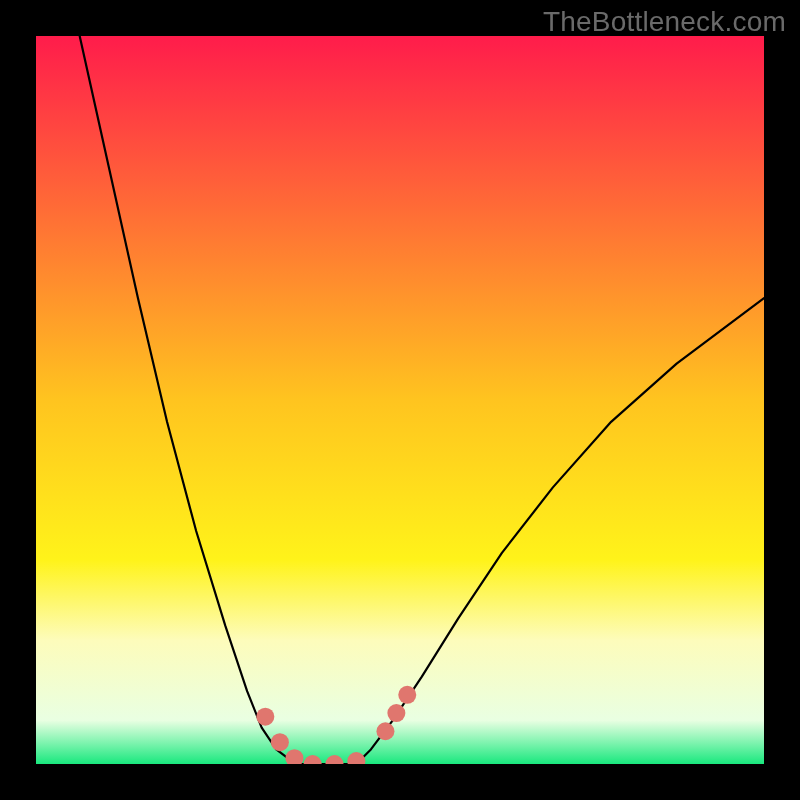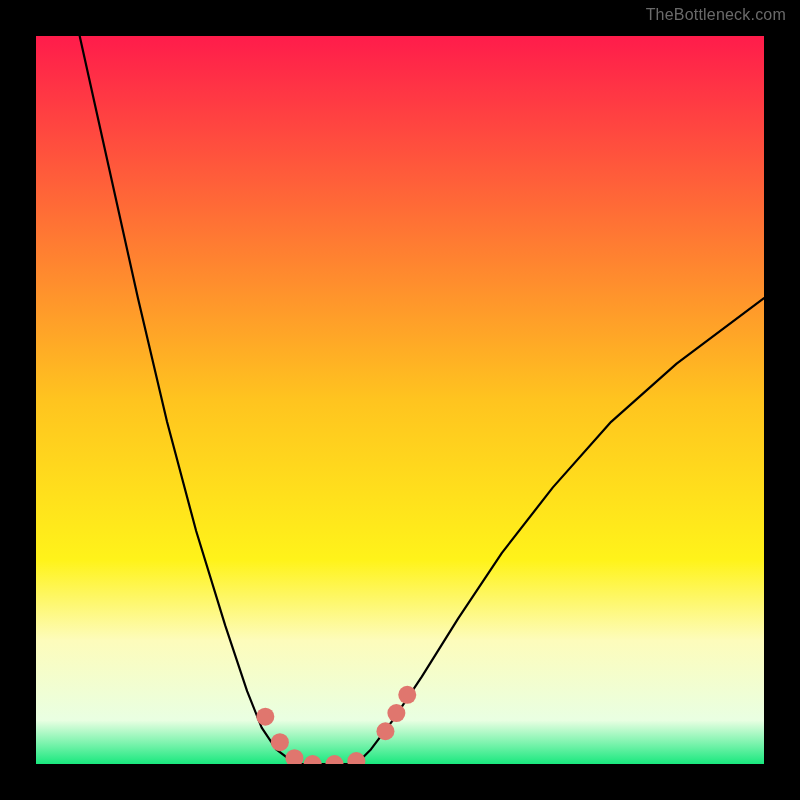--- a/index.html
+++ b/index.html
@@ -22,21 +22,21 @@
     top: 36px;
     width: 728px;
     height: 728px;
     overflow: hidden;
   }
   .watermark {
     position: absolute;
     top: 6px;
     right: 14px;
     color: #6a6a6a;
-    font-size: 16px;
+    font-size: 28px;
     font-weight: 500;
     letter-spacing: 0.2px;
   }
 </style>
 </head>
 <body>
 
 <div class="frame">
 
   <div class="plot-area">

